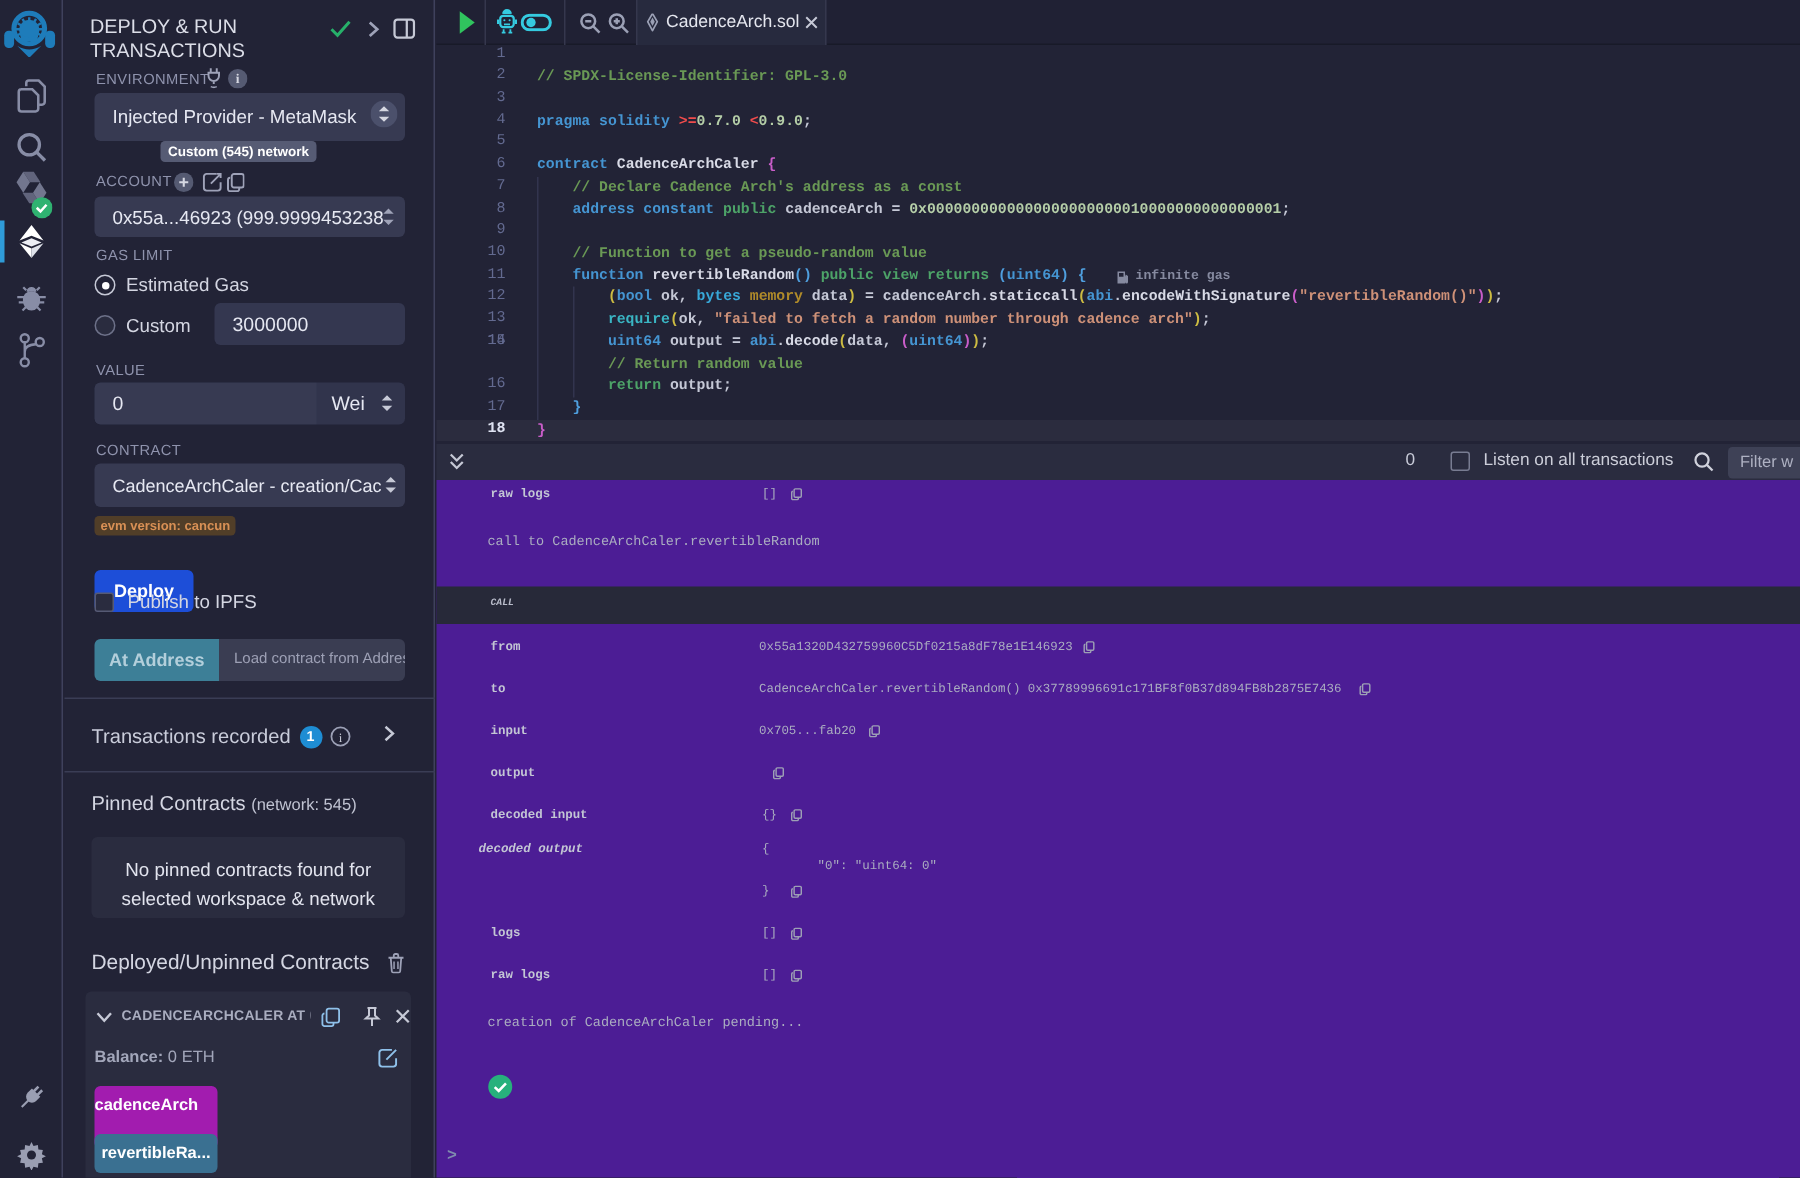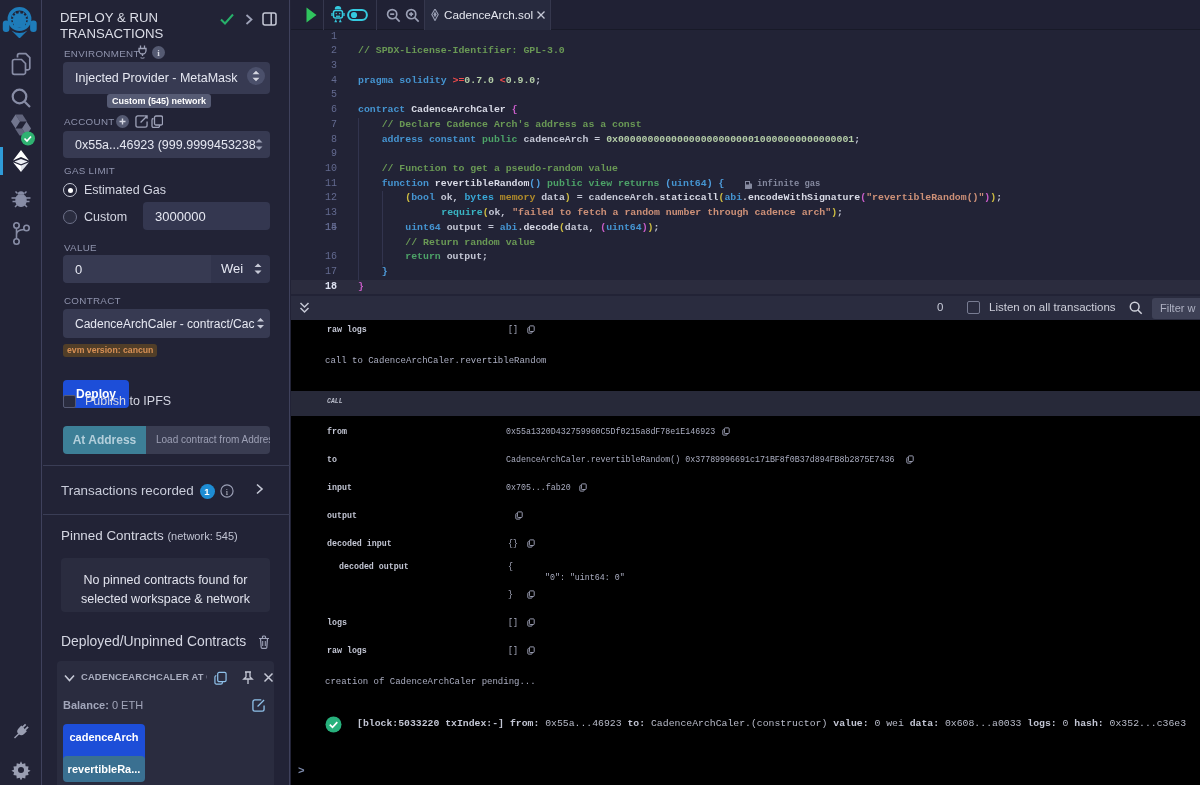--- a/index.html
+++ b/index.html
@@ -26,28 +26,28 @@
   .ln { position:absolute; width:46px; text-align:right; font-family:"Liberation Mono", monospace; font-size:10px; color:#636a90; line-height:14.77px; height:14.77px; font-weight:400;}
   .kb { color:#4595d2; } 
   .kg { color:#4da368; } 
   .cm { color:#6a9955; } 
   .num { color:#b5cea8; }
   .str { color:#ce9178; }
   .op { color:#f14c4c; }
   .pk { color:#c95dc9; } 
   .bb { color:#4f9fdf; } 
   .gd { color:#cdbc42; } 
-  .cy { color:#3ab5c3;margin-left:36px; } 
+  .cy { color:#3ab5c3; } 
   .by { color:#38a8d8; } 
   .mem { color:#b08b2a; }
   .wt { color:#d8dae6; }
 
   
   #termbar { position:absolute; left:291px; top:296px; width:909px; height:24px; background:#2a2c3f; }
-  #terminal { position:absolute; left:291px; top:320px; width:909px; height:465px; background:#000000; }
+  #terminal { position:absolute; left:291px; top:320px; width:909px; height:465px; background:#4c1d95; }
   .trow { position:absolute; font-family:"Liberation Mono", monospace; font-size:8.3px; color:#aaadc0; white-space:pre; }
   .tb { font-weight:700; color:#c3c6d4; }
   .tsum { position:absolute; font-family:"Liberation Mono", monospace; font-size:9.8px; color:#b9bcca; white-space:pre; }
   .cpy { position:absolute; width:8px; height:9px; }
 </style>
 </head>
 <body>
 <div id="root">
   <div id="iconbar">
 
@@ -188,21 +188,21 @@
       <div class="abs" style="left:0; top:0; width:148px; height:28px; background:#373a52; border-radius:4px 0 0 4px;"></div>
       <div class="seltxt" style="font-size:13px;">0</div>
       <div class="abs" style="left:158px; top:6px; font-size:13px; color:#e6e8f2;">Wei</div>
       <svg class="abs" style="right:7px; top:7px;" width="10" height="14" viewBox="0 0 10 14">
           <path d="M1.5 5 L5 1.5 L8.5 5 Z M1.5 8.5 L5 12 L8.5 8.5 Z" fill="#c6c9d6"></path>
         </svg>
     </div>
 
     <div class="plabel" style="left:21px; top:295px;">CONTRACT</div>
     <div class="sel" style="left:20px; top:309px; width:207px; height:29px;">
-      <div class="seltxt" style="font-size:12px; width:183px;">CadenceArchCaler - contract/Cac</div>
+      <div class="seltxt" style="font-size:12px; width:183px;">CadenceArchCaler - creation/Cac</div>
       <svg class="abs" style="right:5px; top:8px;" width="9" height="13" viewBox="0 0 9 13">
           <path d="M1 4.5 L4.5 1 L8 4.5 Z M1 8 L4.5 11.5 L8 8 Z" fill="#c6c9d6"></path>
         </svg>
     </div>
     <div class="abs" style="left:20px; top:344px; height:13px; background:#513e28; border-radius:3px; color:#d89055; font-size:8.7px; font-weight:700; line-height:13px; padding:0 4px;">evm version: cancun</div>
     <div class="abs" style="left:20px; top:380px; width:66px; height:28px; background:#1d4ed8; border-radius:4px; color:#fff; font-size:12px; font-weight:700; text-align:center; line-height:28px;">Deploy</div>
     <div class="abs" style="left:20px; top:395px; width:13px; height:13px; border:1px solid #565a74; border-radius:2px; background:#2a2c3f;"></div>
     <div class="abs" style="left:42px; top:394px; color:#d4d6e2; font-size:12.5px;">Publish to IPFS</div>
 
     <div class="abs" style="left:20px; top:426px; width:83px; height:28px; background:#3d7f97; border-radius:4px 0 0 4px; color:#b3cfdb; font-size:12px; font-weight:700; text-align:center; line-height:28px;">At Address</div>
@@ -245,21 +245,21 @@
         <path d="M3 1 h6 M4 1 v5 l-2.2 2 h8.4 L8 6 V1 M6 8 v5"></path>
       </svg>
     <svg class="abs" style="left:220px; top:672px" width="11" height="11" viewBox="0 0 11 11" stroke="#c6c9d6" stroke-width="1.5">
         <path d="M1.5 1.5 L9.5 9.5 M9.5 1.5 L1.5 9.5"></path>
       </svg>
     <div class="abs" style="left:20px; top:699px; color:#a2a6ba; font-size:11px;"><b>Balance:</b> 0 ETH</div>
     <svg class="abs" style="left:209px; top:699px" width="13" height="13" viewBox="0 0 14 14" fill="none" stroke="#8fc1ea" stroke-width="1.4">
         <path d="M10 1 H3 a2 2 0 0 0 -2 2 v8 a2 2 0 0 0 2 2 h8 a2 2 0 0 0 2 -2 V7"></path>
         <path d="M6 8 L13 1"></path>
       </svg>
-    <div class="abs" style="left:20px; top:724px; width:82px; height:42px; background:#1d4ed8; border-radius:4px; color:#fff; font-size:11px; font-weight:700; text-align:center; line-height:26px;">cadenceArch</div>
+    <div class="abs" style="left:20px; top:724px; width:82px; height:42px; background:#a21caf; border-radius:4px; color:#fff; font-size:11px; font-weight:700; line-height:26px;">cadenceArch</div>
     <div class="abs" style="left:20px; top:756px; width:82px; height:26px; background:#3a7091; border-radius:4px; color:#fff; font-size:11px; font-weight:700; text-align:center; line-height:26px;">revertibleRa...</div>
   </div>
   <div id="editorbar">
     <svg class="abs" style="left:15px; top:7px;" width="11" height="16" viewBox="0 0 11 16">
         <path d="M0.5 0.5 L10.5 8 L0.5 15.5 Z" fill="#30c45e"></path>
       </svg>
     <div class="abs" style="left:32px; top:0; height:30px; border-left:1px solid #35374d;"></div>
     <svg class="abs" style="left:40px; top:6px;" width="14" height="17" viewBox="0 0 28 34" fill="none" stroke="#35cbe0" stroke-width="3">
       <path d="M9 6.5 a3.5 3.5 0 0 1 10 0" fill="#35cbe0"></path>
       <rect x="5" y="9" width="18" height="15" rx="4"></rect>
@@ -385,21 +385,21 @@
     <svg class="cpy" style="left:224px; top:191px;" viewBox="0 0 10 11" fill="none" stroke="#9da0b5" stroke-width="1.2">
         <rect x="3" y="1" width="6" height="7" rx="1"></rect>
         <path d="M6.5 8 v1 a1 1 0 0 1 -1 1 H2 a1 1 0 0 1 -1 -1 V4 a1 1 0 0 1 1 -1"></path>
       </svg>
     <div class="trow" style="left:36px; top:219px;"><span class="tb">decoded input</span></div>
     <div class="trow" style="left:217px; top:219px;">{}</div>
     <svg class="cpy" style="left:236px; top:219px;" viewBox="0 0 10 11" fill="none" stroke="#9da0b5" stroke-width="1.2">
         <rect x="3" y="1" width="6" height="7" rx="1"></rect>
         <path d="M6.5 8 v1 a1 1 0 0 1 -1 1 H2 a1 1 0 0 1 -1 -1 V4 a1 1 0 0 1 1 -1"></path>
       </svg>
-    <div class="trow" style="left:48px; top:242px;"><span class="tb">decoded output</span></div>
+    <div class="trow" style="left:28px; top:242px;font-style:italic;"><span class="tb">decoded output</span></div>
     <div class="trow" style="left:217px; top:242px;">{</div>
     <div class="trow" style="left:254px; top:252.5px;">"0": "uint64: 0"</div>
     <div class="trow" style="left:217px; top:270px;">}</div>
     <svg class="cpy" style="left:236px; top:270px;" viewBox="0 0 10 11" fill="none" stroke="#9da0b5" stroke-width="1.2">
         <rect x="3" y="1" width="6" height="7" rx="1"></rect>
         <path d="M6.5 8 v1 a1 1 0 0 1 -1 1 H2 a1 1 0 0 1 -1 -1 V4 a1 1 0 0 1 1 -1"></path>
       </svg>
     <div class="trow" style="left:36px; top:298px;"><span class="tb">logs</span></div>
     <div class="trow" style="left:217px; top:298px;">[]</div>
     <svg class="cpy" style="left:236px; top:298px;" viewBox="0 0 10 11" fill="none" stroke="#9da0b5" stroke-width="1.2">
@@ -411,17 +411,16 @@
     <svg class="cpy" style="left:236px; top:326px;" viewBox="0 0 10 11" fill="none" stroke="#9da0b5" stroke-width="1.2">
         <rect x="3" y="1" width="6" height="7" rx="1"></rect>
         <path d="M6.5 8 v1 a1 1 0 0 1 -1 1 H2 a1 1 0 0 1 -1 -1 V4 a1 1 0 0 1 1 -1"></path>
       </svg>
     <div class="trow" style="left:34px; top:357px; font-size:9px;">creation of CadenceArchCaler pending...</div>
 
     <svg class="abs" style="left:34px; top:396px;" width="17" height="17" viewBox="0 0 17 17">
         <circle cx="8.5" cy="8.5" r="8" fill="#27b17c"></circle>
         <path d="M4.8 8.7 L7.5 11.3 L12.3 6.2" stroke="#fff" stroke-width="1.7" fill="none"></path>
       </svg>
-    <div class="tsum" style="left:66px; top:398px;"><span class="tb">[block:5033220 txIndex:-]</span> <span class="tb">from:</span> 0x55a...46923 <span class="tb">to:</span> CadenceArchCaler.(constructor) <span class="tb">value:</span> 0 wei <span class="tb">data:</span> 0x608...a0033 <span class="tb">logs:</span> 0 <span class="tb">hash:</span> 0x352...c36e3</div>
 
     <div class="abs mono" style="left:7px; top:445px; color:#7f8cae; font-size:11px; font-weight:700;">&gt;</div>
   </div>
 </div>
 
 </body></html>

